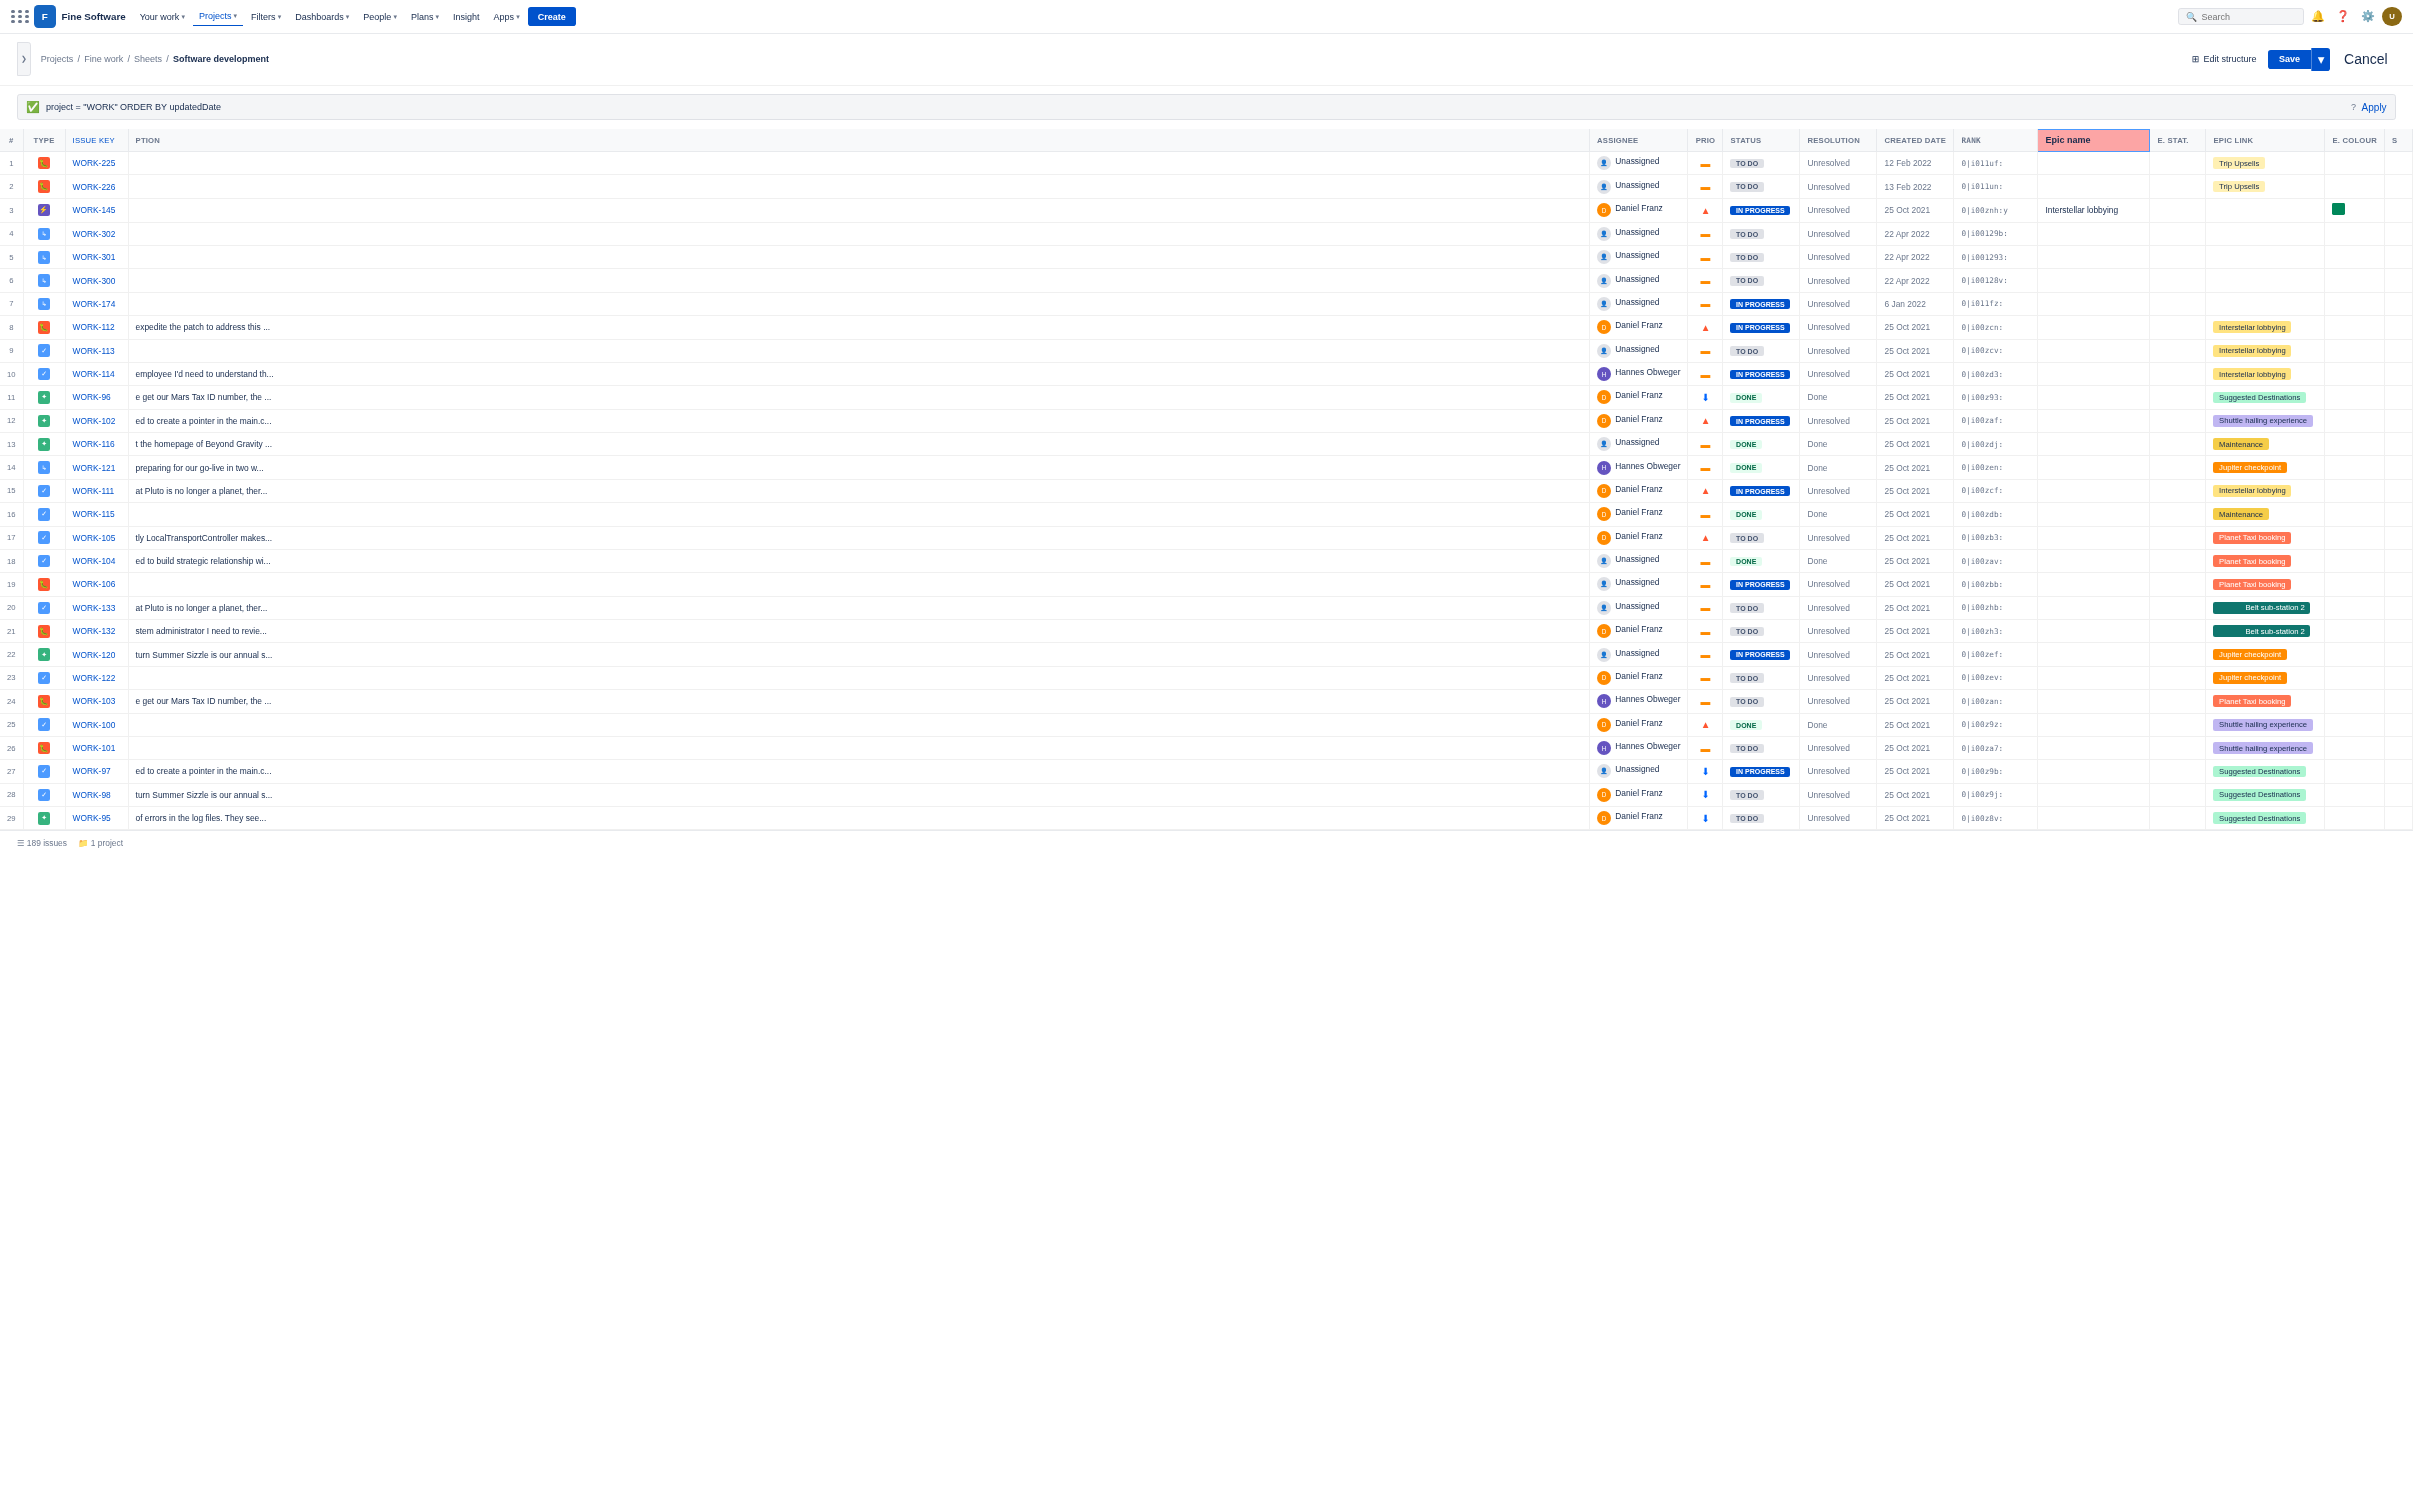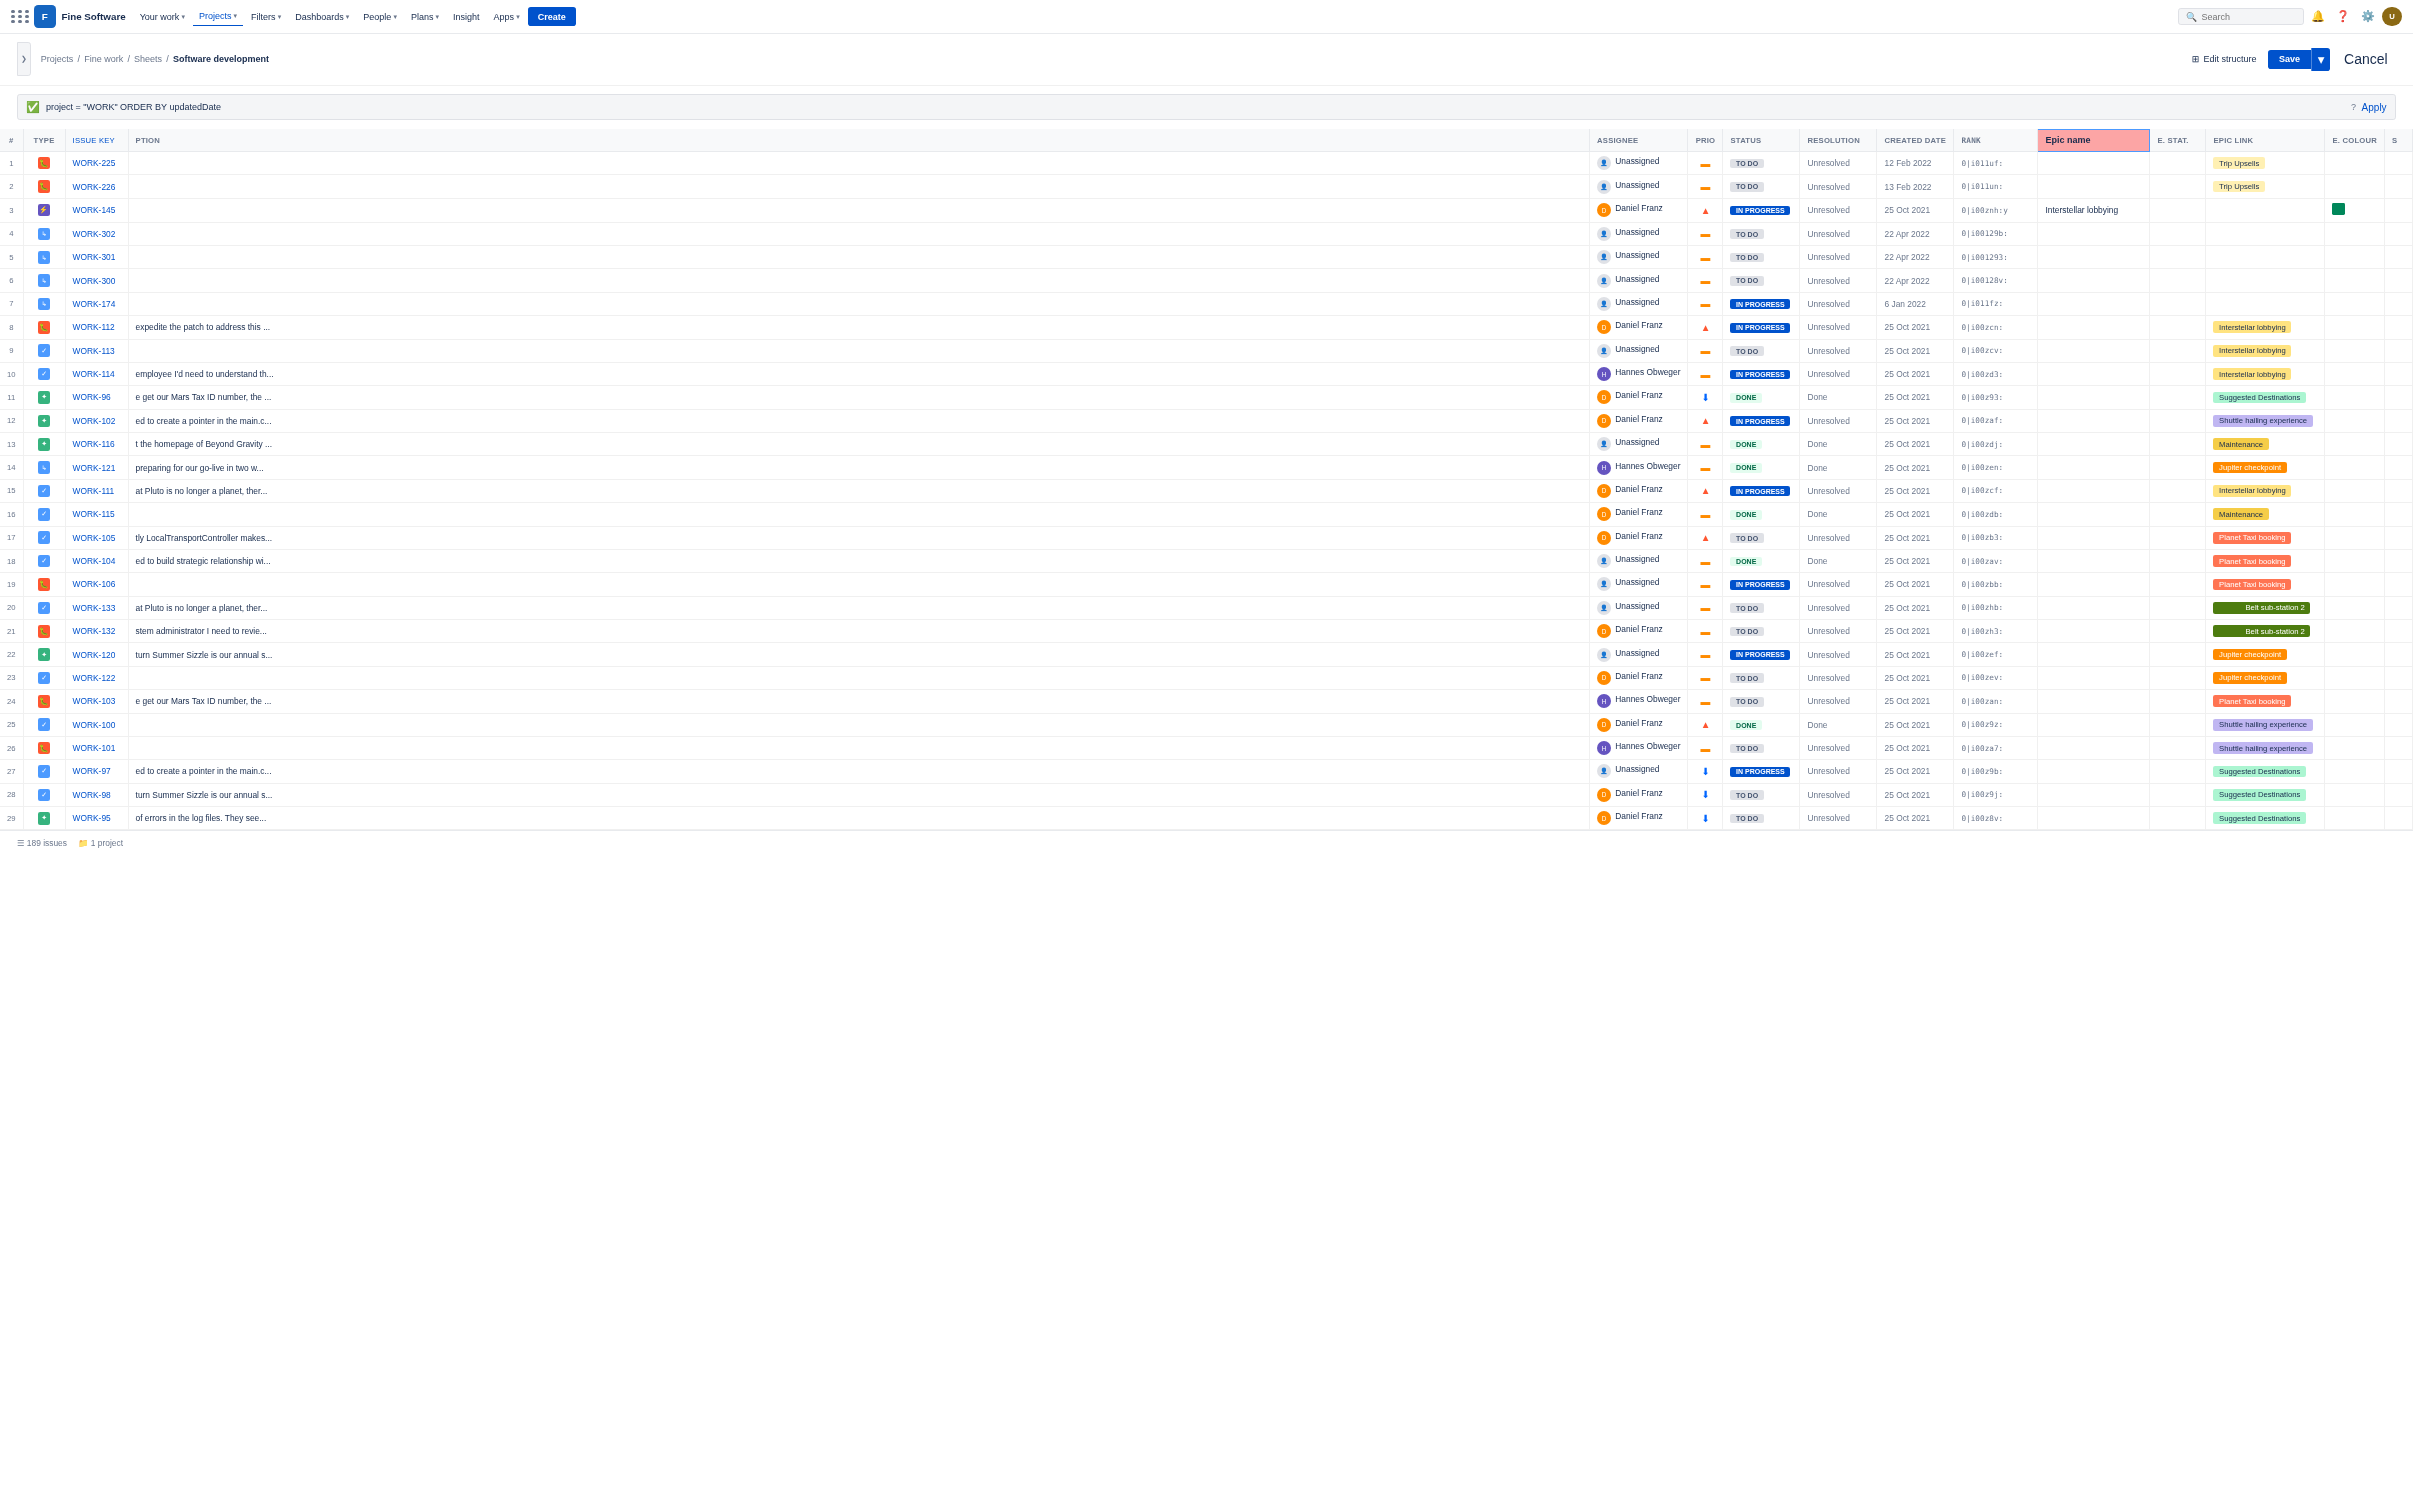--- a/index.html
+++ b/index.html
@@ -78,21 +78,21 @@
 
     
     .epic-badge { padding: 1.4px 5.6px; border-radius: 2.1px; font-size: 7.7px; font-weight: 400; display: inline-block; white-space: nowrap; }
     .epic-trip-upsells { background: #fff0b3; color: #172b4d; }
     .epic-interstellar { background: #ffe380; color: #172b4d; }
     .epic-suggested { background: #abf5d1; color: #172b4d; }
     .epic-shuttle { background: #c0b6f2; color: #172b4d; }
     .epic-maintenance { background: #f5cd47; color: #172b4d; }
     .epic-jupiter { background: #ff8b00; color: white; }
     .epic-taxi { background: #ff7452; color: white; }
-    .epic-belt { background: #4d7c0f; color: white; padding-left: 32px; }
+    .epic-belt { background: #0f766e; color: white; padding-left: 32px; }
 
     
     .assignee-cell { display: flex; align-items: flex-start; gap: 4.2px; }
     .assignee-avatar { width: 14px; height: 14px; border-radius: 50%; background: #dfe1e6; display: inline-flex; align-items: center; justify-content: center; font-size: 6.3px; color: #6b778c; }
     .assignee-avatar.daniel { background: #ff8b00; color: white; }
     .assignee-avatar.hannes { background: #6554c0; color: white; }
 
     
     .color-square { width: 12.6px; height: 12.6px; background: #00875a; border-radius: 1.4px; display: inline-block; }
 

